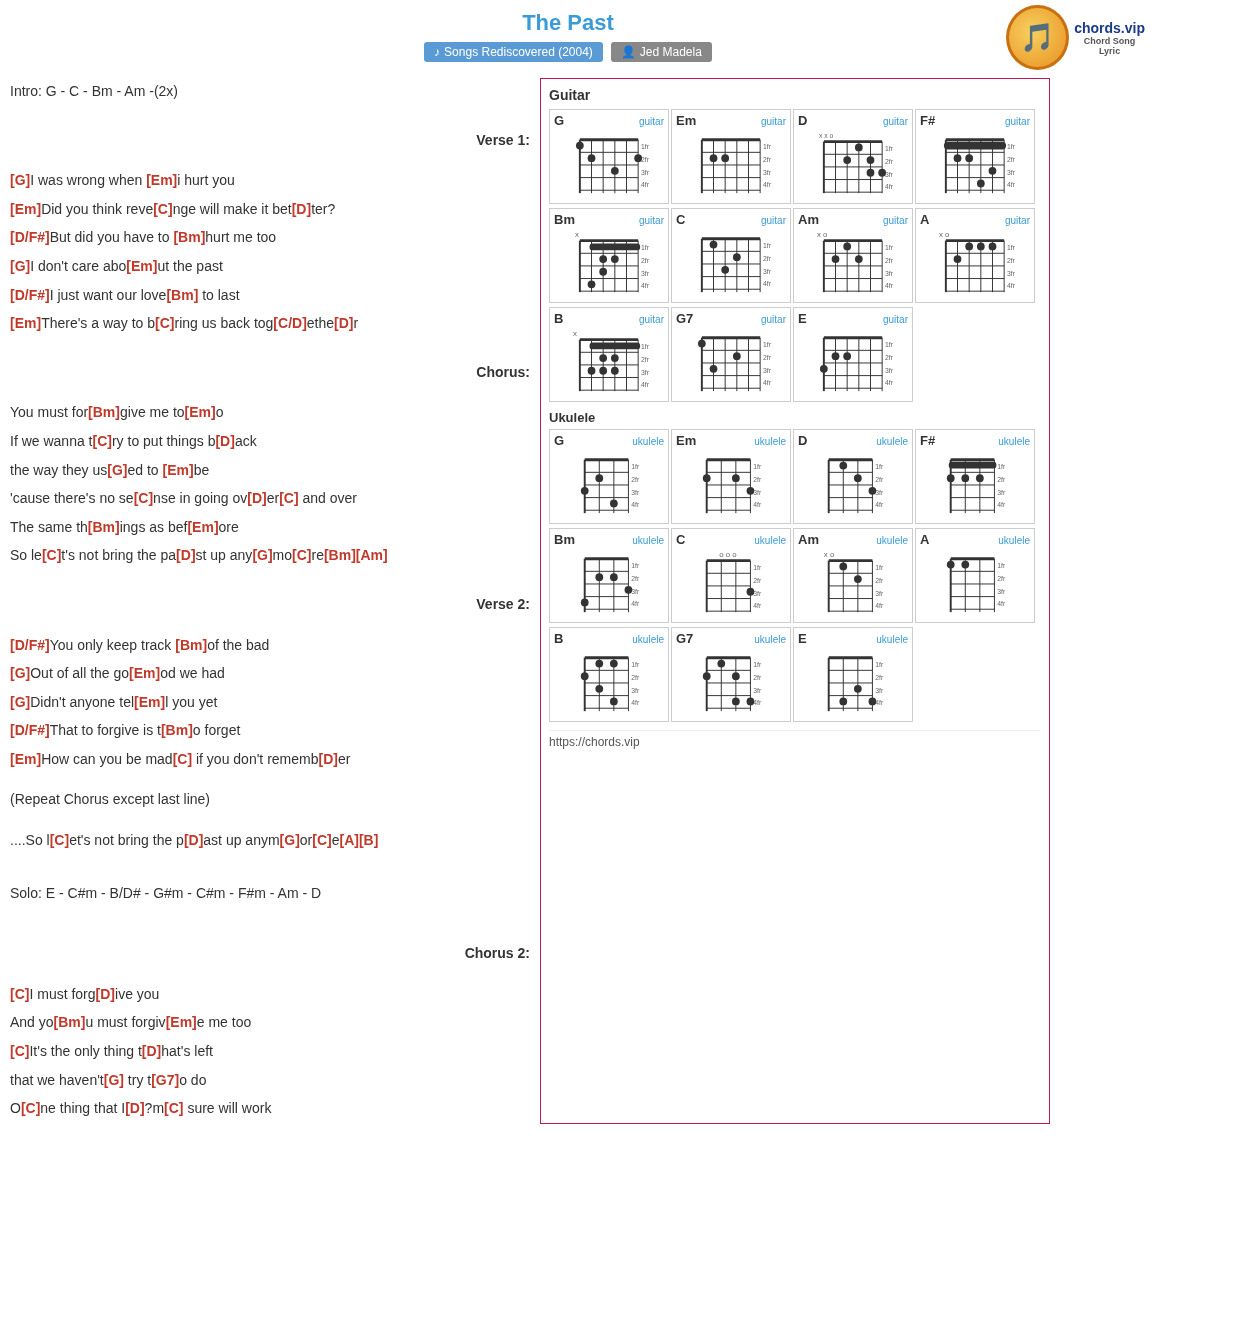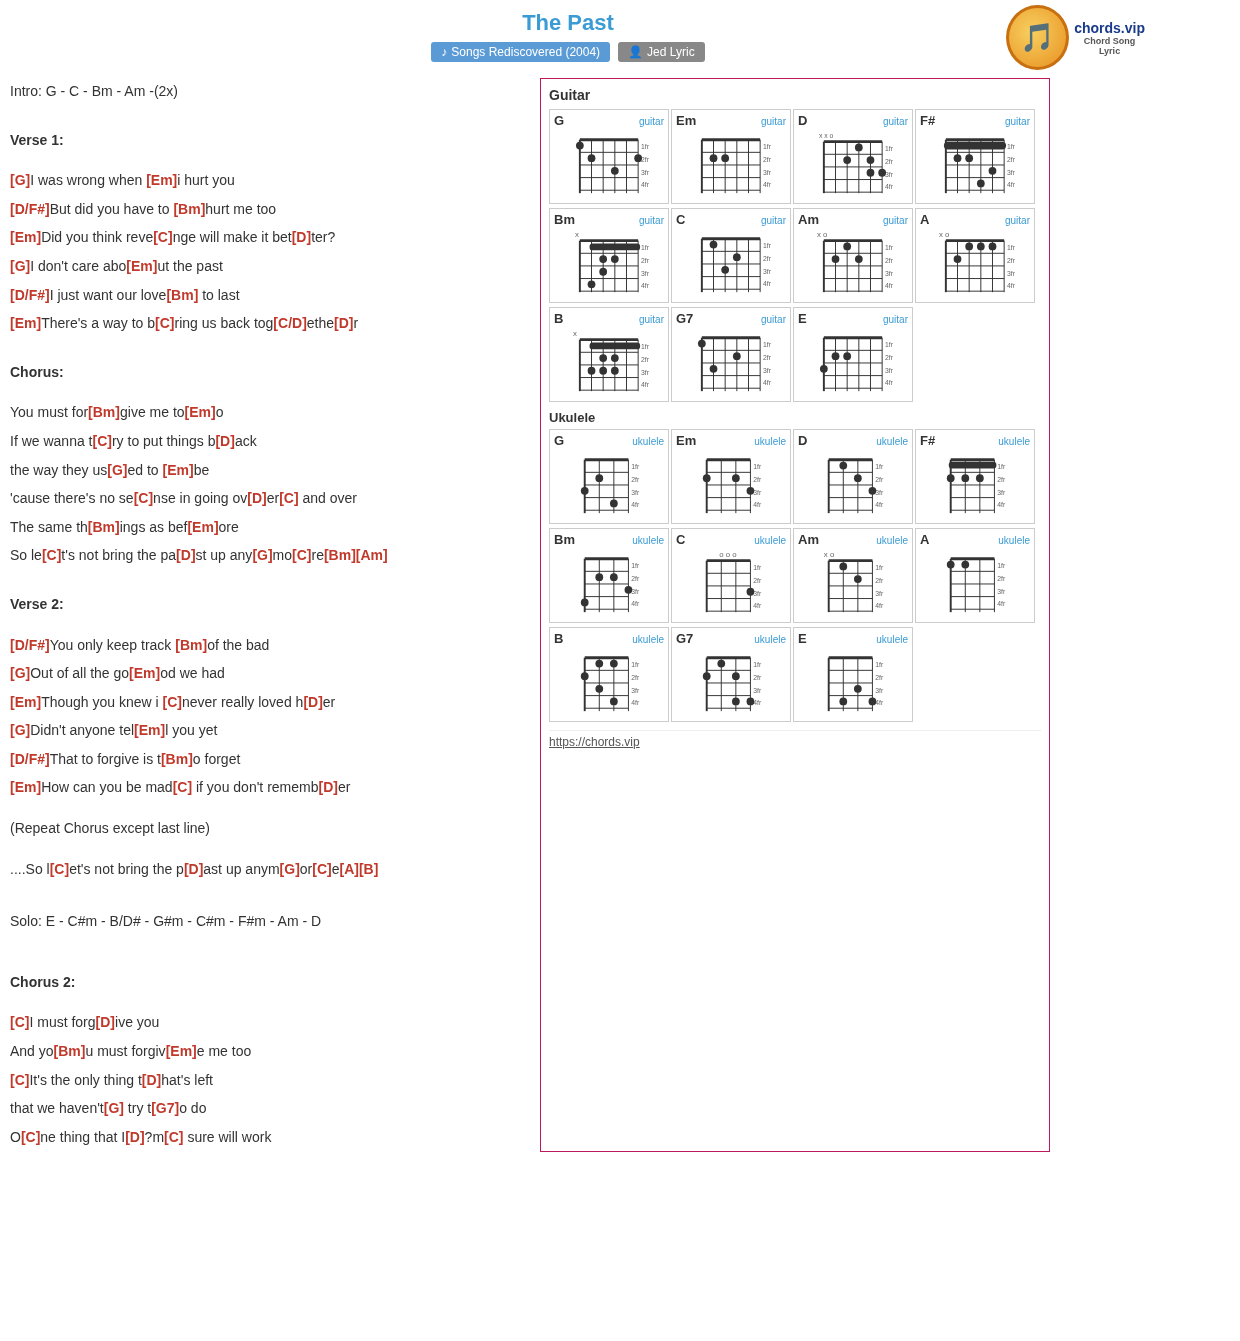--- a/index.html
+++ b/index.html
@@ -15,93 +15,92 @@
     .meta-badge.album { background: #5b9bd5; }
     .meta-badge.artist { background: #888; }
     
     .logo { position: absolute; top: 5px; right: 10px; width: 100px; }
     
     .content-area { display: flex; padding: 5px 10px; gap: 10px; }
     
     .lyrics-section { flex: 1; max-width: 520px; line-height: 1.9; }
     .lyrics-section p { margin-bottom: 2px; }
     .chord-link { color: #c0392b; font-weight: bold; text-decoration: none; }
-    .section-label { font-weight: bold; margin-top: 8px; margin-bottom: 2px; }
+    .section-label { font-weight: bold; margin-top: 8px; margin-bottom: 2px; text-align: right; }
     .blank-line { height: 12px; }
     
     .chords-panel { width: 510px; border: 1px solid #be185d; padding: 8px; font-size: 11px; }
     .chords-panel-title { font-size: 14px; font-weight: bold; color: #333; margin-bottom: 6px; }
     .section-divider { font-size: 13px; font-weight: bold; color: #333; margin: 8px 0 4px; }
     
     .chord-grid { display: flex; flex-wrap: wrap; gap: 2px; margin-bottom: 4px; }
     
     .chord-box { border: 1px solid #ccc; padding: 3px 4px; width: 120px; min-height: 90px; position: relative; }
     .chord-box-header { display: flex; justify-content: space-between; align-items: baseline; margin-bottom: 2px; }
     .chord-name { font-size: 13px; font-weight: bold; color: #333; }
     .chord-type-link { font-size: 10px; color: #3a9bd5; text-decoration: none; }
     
     
     .chord-svg { width: 100%; height: 68px; }
     
-    .url-footer { font-size: 12px; color: #555; margin-top: 8px; padding-top: 4px; border-top: 1px solid #eee; text-decoration: underline; }
+    .url-footer { font-size: 12px; color: #555; margin-top: 8px; padding-top: 4px; border-top: 1px solid #eee; }
   </style>
 </head>
 <body>
 
 <div class="page-wrapper">
   <div class="header">
     <div class="page-title">The Past</div>
     <div class="meta-bar">
       <span class="meta-badge album">
         <span>♪</span>
         <span>Songs Rediscovered (2004)</span>
       </span>
       <span class="meta-badge artist">
         <span>👤</span>
-        <span>Jed Lyric</span>
+        <span>Jed Madela</span>
       </span>
     </div>
     <div class="logo" style="position:absolute;top:5px;right:10px;display:flex;flex-direction:column;align-items:center;">
       <div style="display:flex;align-items:center;gap:4px;">
         <div style="width:65px;height:65px;border-radius:50%;background:radial-gradient(circle at 40% 40%,#f7d060,#e89020);border:3px solid #c87010;display:flex;align-items:center;justify-content:center;font-size:28px;">🎵</div>
         <div style="display:flex;flex-direction:column;font-size:10px;font-weight:bold;">
           <span style="color:#1a3a8a;font-size:14px;font-weight:900;">chords.vip</span>
           <span style="color:#555;font-size:9px;">Chord Song Lyric</span>
         </div>
       </div>
     </div>
   </div>
 
   <div class="content-area">
     <div class="lyrics-section">
       <p>Intro: G - C - Bm - Am -(2x)</p>
       <div class="blank-line"></div>
       <p class="section-label">Verse 1:</p>
       <div class="blank-line"></div>
       <p><a class="chord-link">[G]</a>I was wrong when <a class="chord-link">[Em]</a>i hurt you</p>
+      <p><a class="chord-link">[Em]</a>Did you think reve<a class="chord-link">[C]</a>nge will make it bet<a class="chord-link">[D]</a>ter?</p>
       <p><a class="chord-link">[D/F#]</a>But did you have to <a class="chord-link">[Bm]</a>hurt me too</p>
-      <p><a class="chord-link">[Em]</a>Did you think reve<a class="chord-link">[C]</a>nge will make it bet<a class="chord-link">[D]</a>ter?</p>
       <p><a class="chord-link">[G]</a>I don't care abo<a class="chord-link">[Em]</a>ut the past</p>
       <p><a class="chord-link">[D/F#]</a>I just want our love<a class="chord-link">[Bm]</a> to last</p>
       <p><a class="chord-link">[Em]</a>There's a way to b<a class="chord-link">[C]</a>ring us back tog<a class="chord-link">[C/D]</a>ethe<a class="chord-link">[D]</a>r</p>
       <div class="blank-line"></div>
       <p class="section-label">Chorus:</p>
       <div class="blank-line"></div>
       <p>You must for<a class="chord-link">[Bm]</a>give me to<a class="chord-link">[Em]</a>o</p>
       <p>If we wanna t<a class="chord-link">[C]</a>ry to put things b<a class="chord-link">[D]</a>ack</p>
       <p>the way they us<a class="chord-link">[G]</a>ed to <a class="chord-link">[Em]</a>be</p>
       <p>'cause there's no se<a class="chord-link">[C]</a>nse in going ov<a class="chord-link">[D]</a>er<a class="chord-link">[C]</a> and over</p>
       <p>The same th<a class="chord-link">[Bm]</a>ings as bef<a class="chord-link">[Em]</a>ore</p>
       <p>So le<a class="chord-link">[C]</a>t's not bring the pa<a class="chord-link">[D]</a>st up any<a class="chord-link">[G]</a>mo<a class="chord-link">[C]</a>re<a class="chord-link">[Bm]</a><a class="chord-link">[Am]</a></p>
       <div class="blank-line"></div>
       <p class="section-label">Verse 2:</p>
       <div class="blank-line"></div>
       <p><a class="chord-link">[D/F#]</a>You only keep track <a class="chord-link">[Bm]</a>of the bad</p>
       <p><a class="chord-link">[G]</a>Out of all the go<a class="chord-link">[Em]</a>od we had</p>
-      <p><a class="chord-link">[Em]</a>Though you knew i <a class="chord-link">[C]</a>never really loved h<a class="chord-link">[D]</a>er</p>
       <p><a class="chord-link">[G]</a>Didn't anyone tel<a class="chord-link">[Em]</a>l you yet</p>
       <p><a class="chord-link">[D/F#]</a>That to forgive is t<a class="chord-link">[Bm]</a>o forget</p>
       <p><a class="chord-link">[Em]</a>How can you be mad<a class="chord-link">[C]</a> if you don't rememb<a class="chord-link">[D]</a>er</p>
       <div class="blank-line"></div>
       <p>(Repeat Chorus except last line)</p>
       <div class="blank-line"></div>
       <p>....So l<a class="chord-link">[C]</a>et's not bring the p<a class="chord-link">[D]</a>ast up anym<a class="chord-link">[G]</a>or<a class="chord-link">[C]</a>e<a class="chord-link">[A]</a><a class="chord-link">[B]</a></p>
       <div class="blank-line"></div>
       <div class="blank-line"></div>
       <p>Solo: E - C#m - B/D# - G#m - C#m - F#m - Am - D</p>

